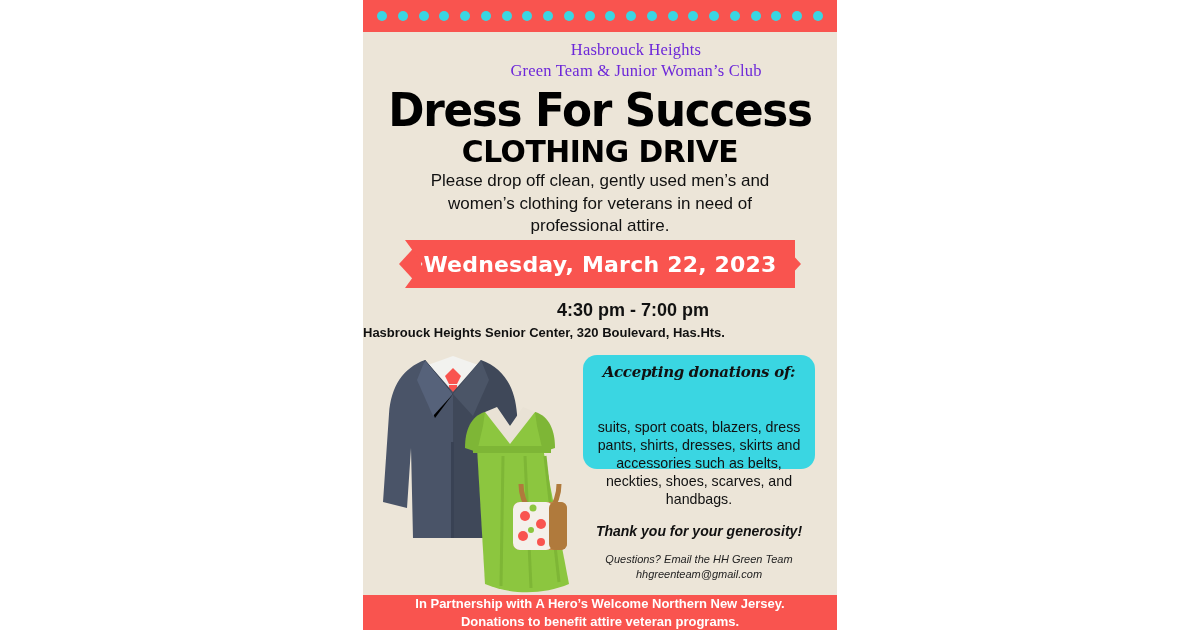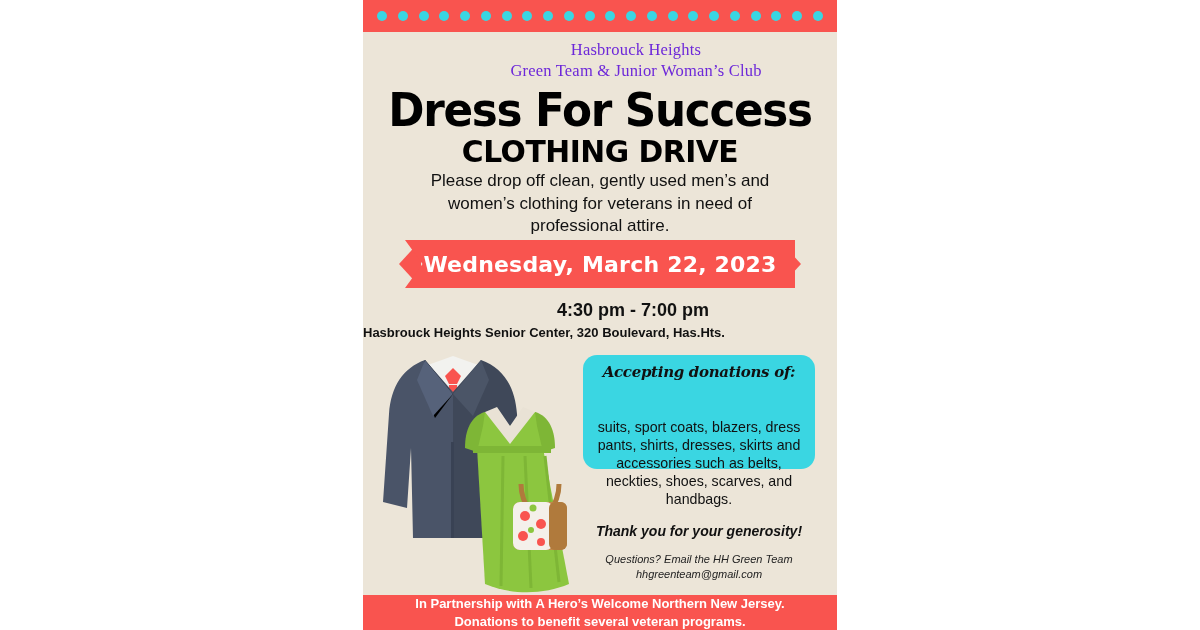--- a/index.html
+++ b/index.html
@@ -364,17 +364,17 @@
 
     <div class="thanks">Thank you for your generosity!</div>
 
     <div class="questions">
       <div>Questions? Email the HH Green Team</div>
       <div>hhgreenteam@gmail.com</div>
     </div>
 
     <div class="bottom-bar">
       <div>In Partnership with A Hero’s Welcome Northern New Jersey.</div>
-      <div>Donations to benefit several veteran programs.</div>
+      <div>Donations to benefit attire veteran programs.</div>
     </div>
 
   </div>
 </div>
 
 </body></html>

